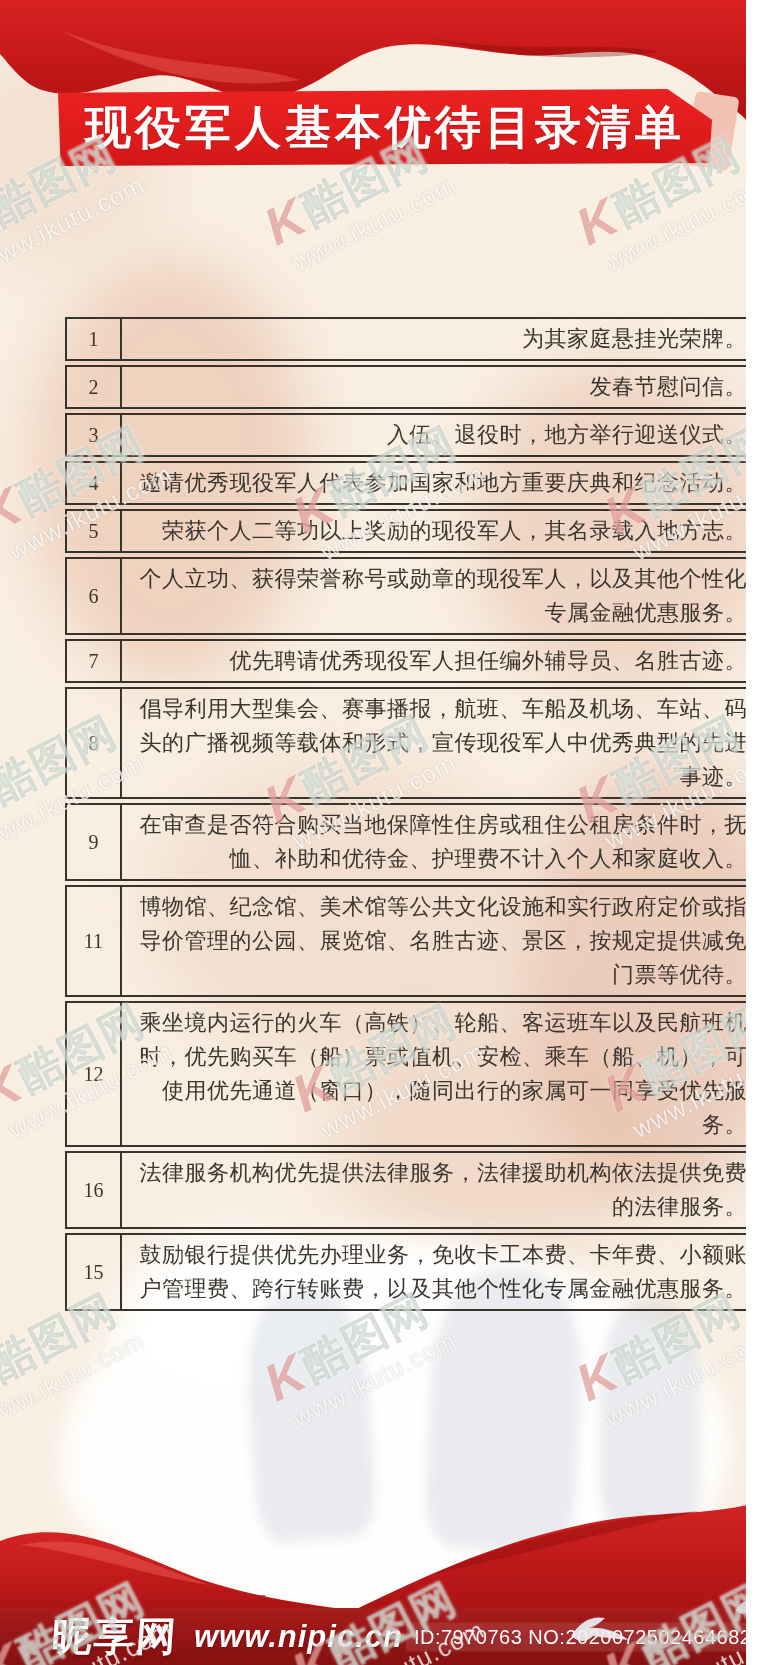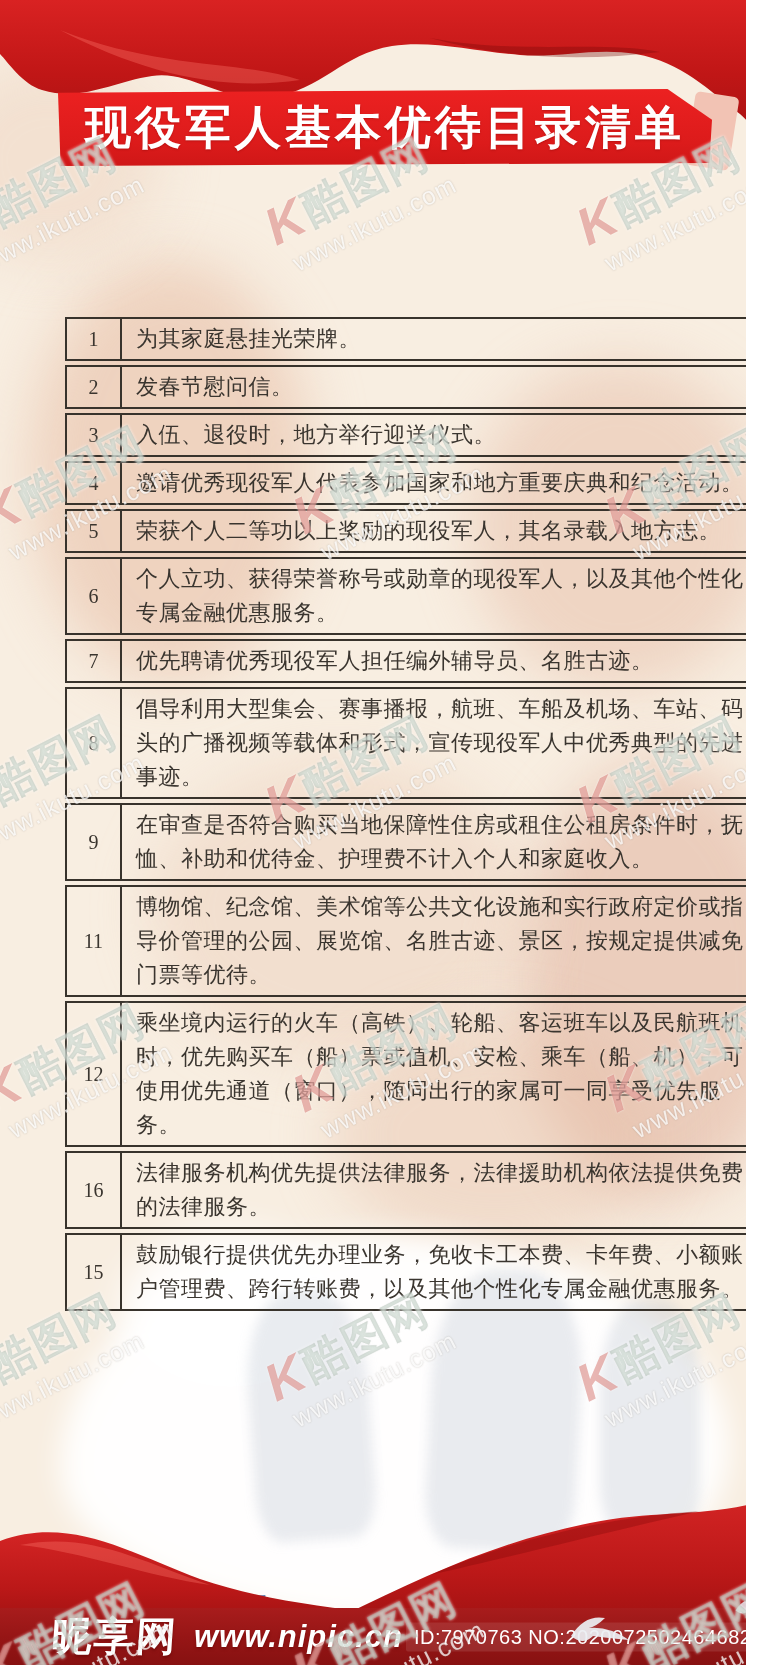--- a/index.html
+++ b/index.html
@@ -21,21 +21,21 @@
   
   .banner-wrap{position:absolute;left:58px;top:86px;width:676px;height:86px;}
   .banner-shard{position:absolute;left:632px;top:8px;width:44px;height:74px;background:#f2c3b4;transform:rotate(9deg);border-radius:5px;}
   .banner{position:absolute;left:0;top:3px;width:654px;height:77px;background:linear-gradient(180deg,#ec2121 0%,#dc1b1b 70%,#cf1717 100%);clip-path:polygon(0% 5%,93.2% 0%,100% 40%,99.6% 96%,.4% 100%);display:flex;align-items:center;justify-content:center;}
   .banner-title{color:#ffffff;font-size:46px;font-weight:bold;letter-spacing:4px;white-space:nowrap;text-shadow:0 1px 2px rgba(120,0,0,.35);}
 
   
   .list-table{position:absolute;left:65px;top:227px;width:692px;border-collapse:separate;border-spacing:0 4px;font-family:"Liberation Serif",serif;color:#3a352f;}
   .list-table td{border:2px solid #38332c;background:transparent;}
   .list-table td.no{width:53px;text-align:center;vertical-align:middle;font-size:20px;padding:3px 0;border-right:2px solid #38332c;}
-  .list-table td.txt{border-left:none;font-size:22px;line-height:34px;padding:3px 8px 3px 14px;letter-spacing:.5px;}
+  .list-table td.txt{border-left:none;font-size:22px;line-height:34px;padding:3px 8px 3px 14px;letter-spacing:.5px;text-align:right;}
 
   
   .white-blob{position:absolute;left:60px;top:1235px;width:670px;height:390px;background:rgba(255,255,255,.94);border-radius:48% 52% 45% 55%/60% 55% 45% 40%;filter:blur(14px);pointer-events:none;}
   .white-blob2{position:absolute;left:120px;top:1230px;width:220px;height:160px;background:rgba(255,255,255,.9);border-radius:50%;filter:blur(18px);pointer-events:none;}
   .soldier{position:absolute;background:rgba(156,170,188,.22);filter:blur(6px);border-radius:40% 40% 20% 20%;pointer-events:none;}
   .s1{left:250px;top:1290px;width:120px;height:250px;transform:rotate(-4deg);}
   .s2{left:430px;top:1270px;width:150px;height:280px;transform:rotate(3deg);}
   .s3{left:600px;top:1300px;width:100px;height:230px;}
 
   

